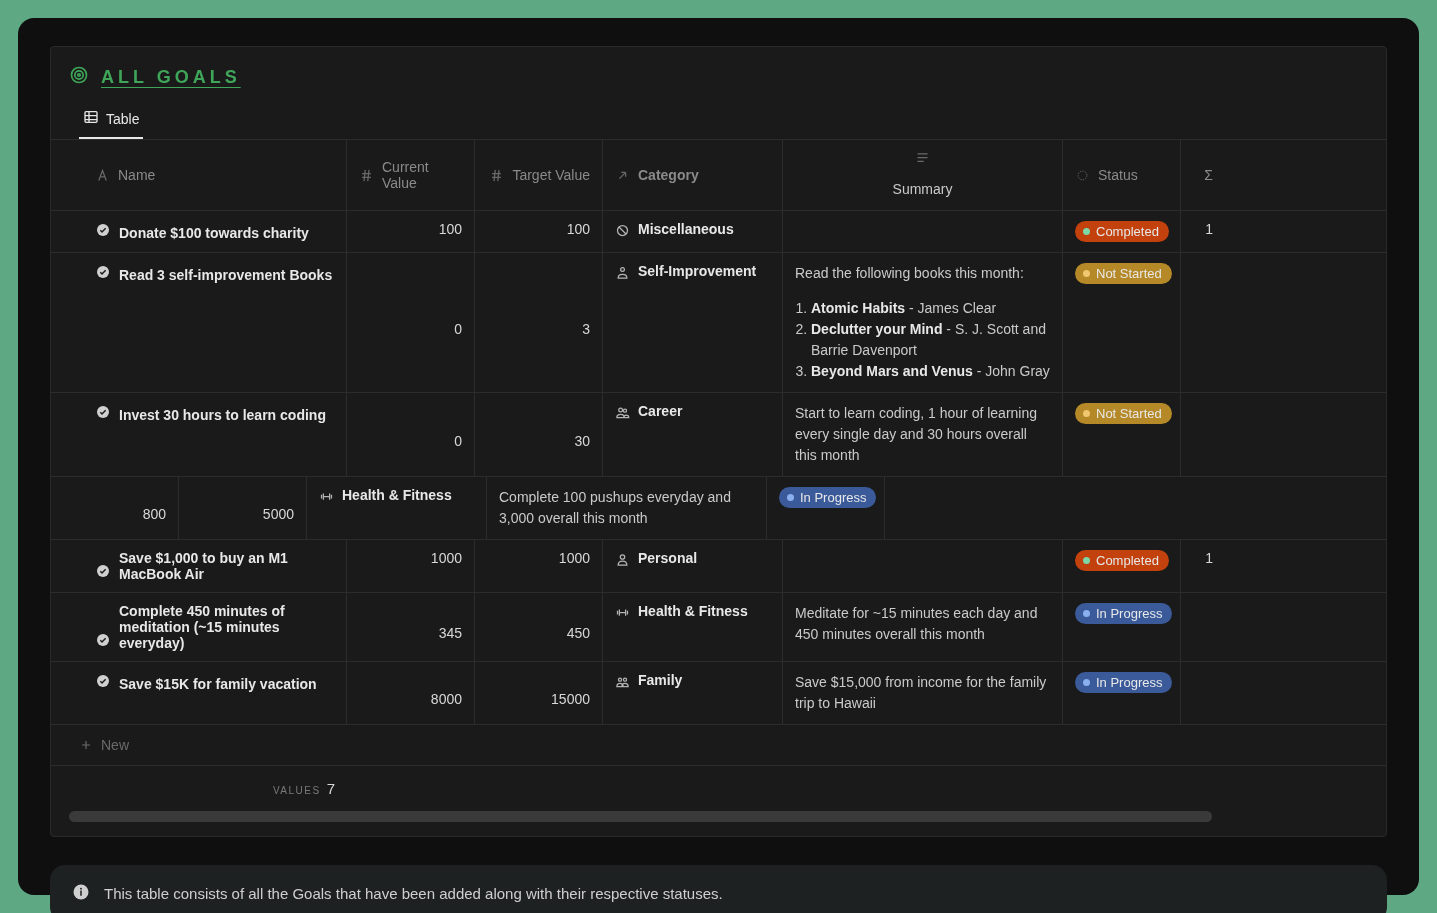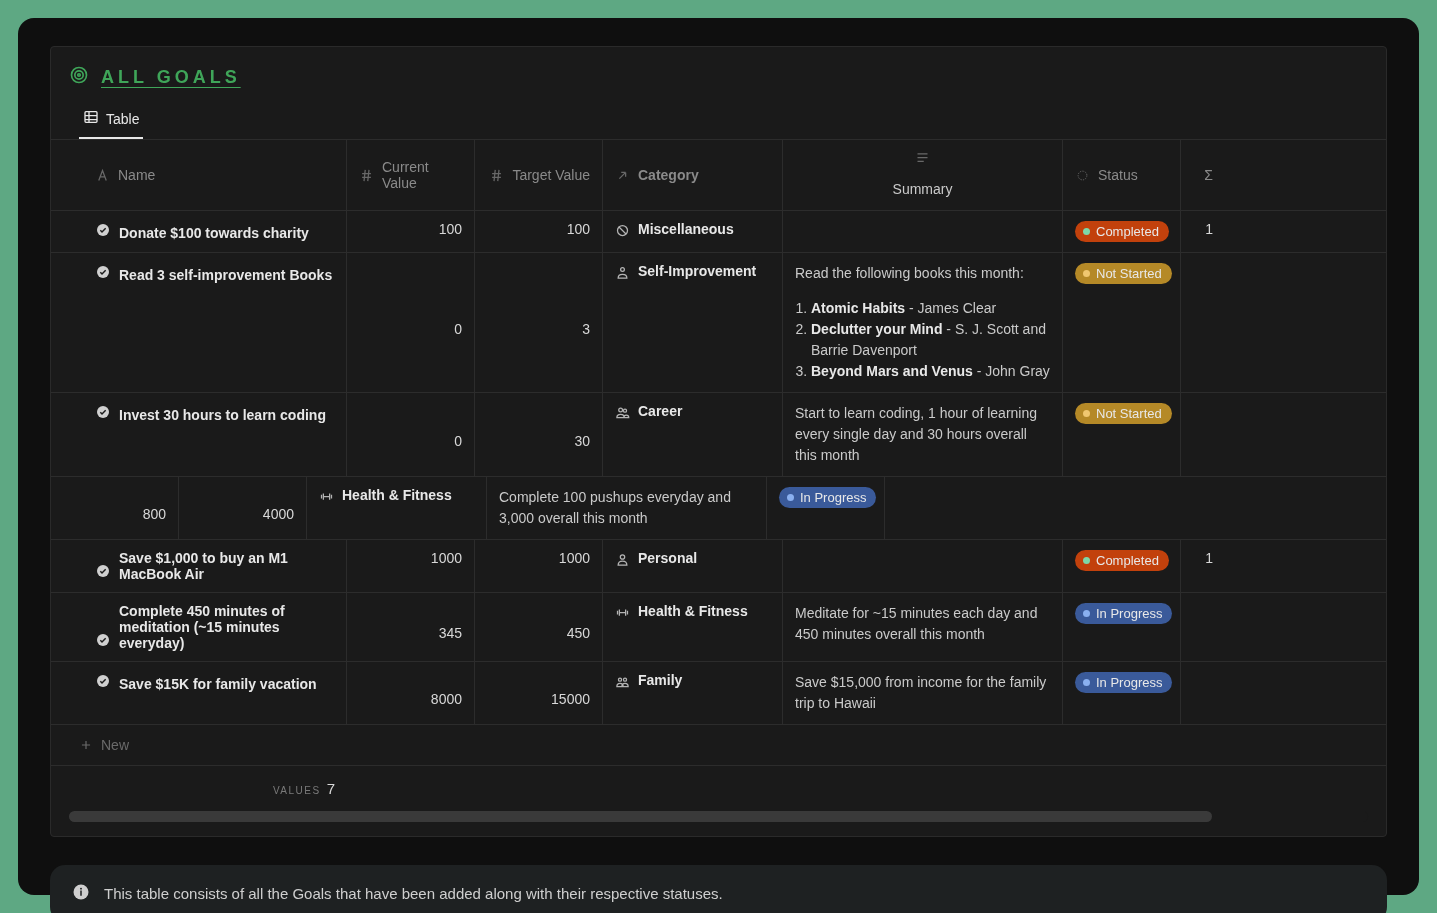--- a/index.html
+++ b/index.html
@@ -412,21 +412,21 @@
     </div>
     <div class="cell cell-sigma">
               <span></span>
             </div>
   </div>
           <div class="data-row">
     <div class="cell cell-cur">
               <span class="num-align">800</span>
             </div>
     <div class="cell cell-tgt">
-              <span class="num-align">4000</span>
+              <span class="num-align">5000</span>
             </div>
     <div class="cell cell-cat">
       <span class="cat-icon"><svg width="15" height="15" viewBox="0 0 24 24" fill="none" stroke="#d0d0d0" stroke-width="2">
                   <path d="M4 9v6M7 7v10M17 7v10M20 9v6M7 12h10"></path>
                 </svg></span>
       <span>Health &amp; Fitness</span>
     </div>
     <div class="cell cell-sum">
               <div>Complete 100 pushups everyday and 3,000 overall this month</div>
             </div>

